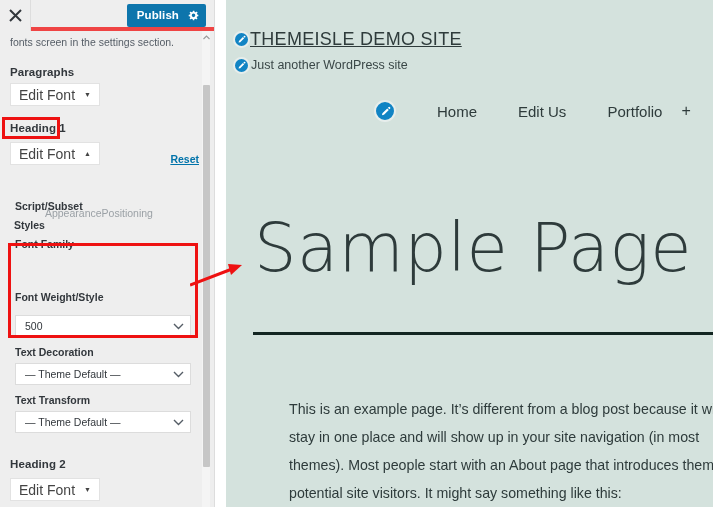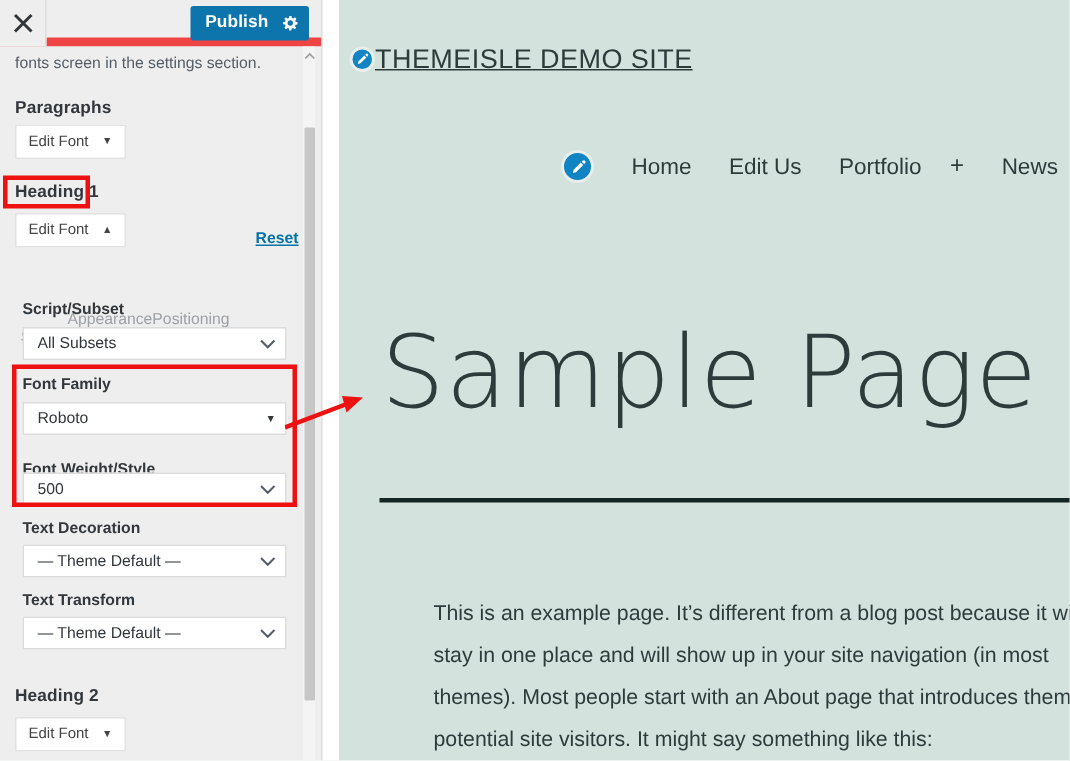--- a/index.html
+++ b/index.html
@@ -16,21 +16,21 @@
     position: absolute; left: 0; top: 0;
     width: 215px; height: 507px;
     background: #eeeeee;
     border-right: 1px solid #dddddd;
     overflow: hidden;
   }
   #panel-header {
     position: absolute; left: 0; top: 0;
     width: 215px; height: 31px;
     background: #eeeeee;
-    border-bottom: 6px solid #ef4444;
+    border-bottom: 4px solid #ef4444;
   }
   #close-btn {
     position: absolute; left: 0; top: 0;
     width: 31px; height: 31px;
     background: #eeeeee;
     border-right: 1px solid #dddddd;
     display: flex; align-items: center; justify-content: center;
     cursor: pointer;
   }
   #close-btn svg { display: block; }
@@ -67,21 +67,21 @@
     letter-spacing: .1px;
   }
   .editfont-btn {
     position: absolute; left: 10px;
     height: 23px; background: #ffffff;
     border: 1px solid #e2e2e2;
     display: flex; align-items: center;
     padding: 0 8px;
     cursor: pointer;
   }
-  .editfont-btn .ef-text { font-size: 10px; color: #444444; }
+  .editfont-btn .ef-text { font-size: 14px; color: #444444; }
   .editfont-btn .ef-caret { margin-left: 9px; font-size: 7px; color: #444444; line-height: 1; }
 
   #reset-link {
     position: absolute; right: 16px; top: 122px;
     font-size: 10.5px; color: #0073aa;
     text-decoration: underline; cursor: pointer;
     font-weight: bold;
   }
 
   #tabs {
@@ -186,21 +186,21 @@
     margin-left: 1px;
     font-size: 12.5px; color: #3a4747; line-height: 1.1;
   }
 
   #nav-row {
     position: absolute; left: 148px; top: 100px;
     display: flex; align-items: center;
   }
   .nav-item {
     font-size: 15px; color: #2e3b3b;
-    margin-left: 25px; cursor: pointer;
+    margin-left: 41px; cursor: pointer;
     white-space: nowrap;
   }
   .nav-item.plus { font-size: 16px; margin-left: 19px; }
 
   #page-heading {
     position: absolute; left: 28px; top: 215px;
     font-size: 67px; font-weight: 100; color: #2e3b3b;
     letter-spacing: .5px;
     font-family: "DejaVu Sans", sans-serif;
     line-height: 1;
@@ -259,36 +259,24 @@
         <span class="ef-caret">▲</span>
       </div>
 
       <div id="tabs">
         <div class="tab active">Styles</div>
         <div class="tab inactive">Appearance</div>
         <div class="tab inactive">Positioning</div>
       </div>
 
       <div class="field-label" style="top:169px">Script/Subset</div>
-      <div class="select-box" style="top:187px">
-        <span class="sel-val">All Subsets</span>
-        <span class="chev">
-          <svg width="11" height="7" viewBox="0 0 11 7">
-              <path d="M1 1 L5.5 5.5 L10 1" stroke="#555d66" stroke-width="1.4" fill="none"></path>
-            </svg>
-        </span>
-      </div>
-
-      <div class="field-label" style="top:219px">Font Family</div>
-      <div class="select-box" style="top:237px">
-        <span class="sel-val">Roboto</span>
-        <span class="tri">▼</span>
-      </div>
-
-      <div class="field-label" style="top:276px">Font Weight/Style</div>
+
+      <div class="field-label" style="top:207px">Font Family</div>
+
+      <div class="field-label" style="top:260px">Font Weight/Style</div>
       <div class="select-box" style="top:284px">
         <span class="sel-val">500</span>
         <span class="chev">
           <svg width="11" height="7" viewBox="0 0 11 7">
               <path d="M1 1 L5.5 5.5 L10 1" stroke="#555d66" stroke-width="1.4" fill="none"></path>
             </svg>
         </span>
       </div>
 
       <div class="field-label" style="top:315px">Text Decoration</div>
@@ -332,20 +320,28 @@
 
     <div id="site-title-row">
       <span class="pencil">
         <svg width="9" height="9" viewBox="0 0 16 16">
             <path fill="#ffffff" d="M12.3 1.7a1.6 1.6 0 0 1 2.3 2.3l-.9.9-2.3-2.3.9-.9zM10.5 3.5l2.3 2.3-7 7-3 .7.7-3 7-7z"></path>
           </svg>
       </span>
       <span id="site-title">THEMEISLE DEMO SITE</span>
     </div>
 
+    <div id="tagline-row">
+      <span class="pencil">
+        <svg width="9" height="9" viewBox="0 0 16 16">
+            <path fill="#ffffff" d="M12.3 1.7a1.6 1.6 0 0 1 2.3 2.3l-.9.9-2.3-2.3.9-.9zM10.5 3.5l2.3 2.3-7 7-3 .7.7-3 7-7z"></path>
+          </svg>
+      </span>
+      <span id="tagline">Just another WordPress site</span>
+    </div>
 
     <div id="nav-row">
       <span class="pencil big">
         <svg width="11" height="11" viewBox="0 0 16 16">
             <path fill="#ffffff" d="M12.3 1.7a1.6 1.6 0 0 1 2.3 2.3l-.9.9-2.3-2.3.9-.9zM10.5 3.5l2.3 2.3-7 7-3 .7.7-3 7-7z"></path>
           </svg>
       </span>
       <span class="nav-item">Home</span>
       <span class="nav-item">Edit Us</span>
       <span class="nav-item">Portfolio</span>

